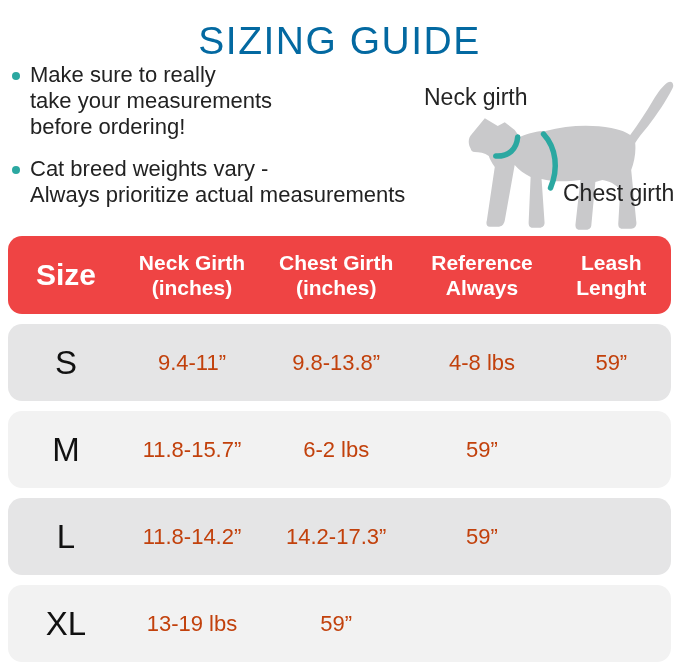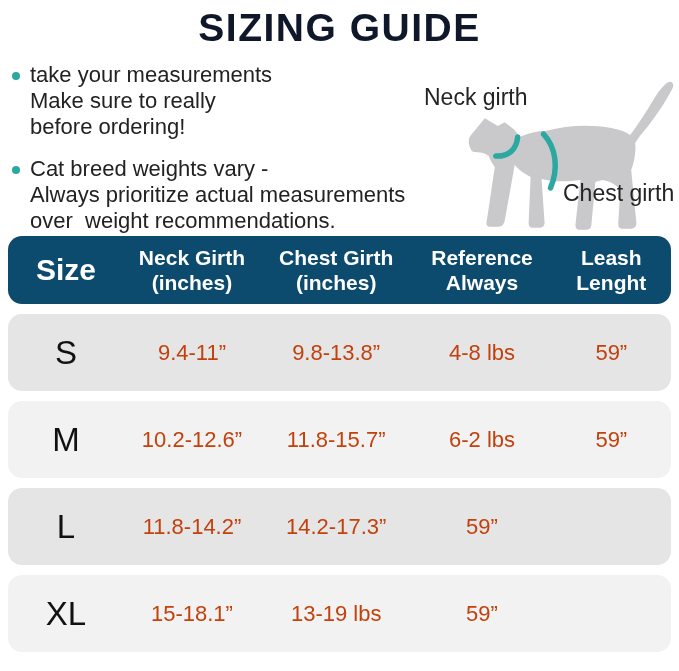--- a/index.html
+++ b/index.html
@@ -3,22 +3,22 @@
 <meta charset="utf-8">
 <style>
   html,body{margin:0;padding:0;background:#ffffff;}
   #page{
     position:relative;width:679px;height:671px;background:#ffffff;
     font-family:"Liberation Sans",sans-serif;color:#1f1f1f;overflow:hidden;
   }
   
   .title{
     position:absolute;top:0;left:0;width:100%;text-align:center;
-    font-size:39px;font-weight:bold;letter-spacing:1.5px;color:#0f172a;
-    padding-top:6px;
+    font-size:39px;font-weight:normal;letter-spacing:1.5px;color:#0369a1;
+    padding-top:19px;
   }
   
   .notes{position:absolute;left:10px;top:62px;width:412px;}
   .note{display:flex;align-items:flex-start;}
   .note + .note{margin-top:16px;}
   .note-dot{
     flex:0 0 auto;width:8px;height:8px;border-radius:50%;
     background:#2BA8A1;margin:10px 10px 0 2px;
   }
   .note-line{
@@ -28,21 +28,21 @@
   .cat-area{position:absolute;left:420px;top:70px;width:259px;height:165px;}
   .cat-svg{position:absolute;left:20px;top:0;}
   .girth-label{
     position:absolute;font-size:23px;color:#242424;white-space:nowrap;z-index:2;
   }
   .neck-label{left:4px;top:14px;}
   .chest-label{left:143px;top:110px;}
   
   .size-table{position:absolute;left:8px;top:236px;width:663px;}
   .t-header{
-    height:68px;background:#0c4a6e;border-radius:14px;
+    height:78px;background:#ef4444;border-radius:14px;
     display:grid;grid-template-columns:17.5% 20.5% 23% 21% 18%;
     align-items:center;justify-items:center;
   }
   .t-header .hcell{
     color:#ffffff;font-weight:bold;font-size:21px;line-height:25px;
     text-align:center;white-space:pre-line;
   }
   .t-header .hcell.size-h{font-size:30px;line-height:30px;}
   .t-row{
     height:77px;margin-top:10px;border-radius:14px;
@@ -58,31 +58,30 @@
 <body>
 
 <div id="page">
 
   <div class="title">SIZING GUIDE</div>
 
   <div class="notes">
     <div class="note">
       <span class="note-dot"></span>
       <div>
+        <div class="note-line">Make sure to really</div>
         <div class="note-line">take your measurements</div>
-        <div class="note-line">Make sure to really</div>
         <div class="note-line">before ordering!</div>
       </div>
     </div>
     <div class="note">
       <span class="note-dot"></span>
       <div>
         <div class="note-line">Cat breed weights vary -</div>
         <div class="note-line">Always prioritize actual measurements</div>
-        <div class="note-line">over  weight recommendations.</div>
       </div>
     </div>
   </div>
 
   <div class="cat-area">
     <div class="girth-label neck-label">Neck girth</div>
     <div class="girth-label chest-label">Chest girth</div>
     <svg class="cat-svg" width="239" height="165" viewBox="0 0 240 165" aria-hidden="true">
       <path fill="#C9C9CB" d="
         M31,79
@@ -146,34 +145,32 @@
     <div class="t-row shade-a">
       <div class="cell size-c">S</div>
       <div class="cell">9.4-11”</div>
       <div class="cell">9.8-13.8”</div>
       <div class="cell">4-8 lbs</div>
       <div class="cell">59”</div>
     </div>
 
     <div class="t-row shade-b">
       <div class="cell size-c">M</div>
-      <div class="cell">10.2-12.6”</div>
       <div class="cell">11.8-15.7”</div>
       <div class="cell">6-2 lbs</div>
       <div class="cell">59”</div>
     </div>
 
     <div class="t-row shade-a">
       <div class="cell size-c">L</div>
       <div class="cell">11.8-14.2”</div>
       <div class="cell">14.2-17.3”</div>
       <div class="cell">59”</div>
     </div>
 
     <div class="t-row shade-b">
       <div class="cell size-c">XL</div>
-      <div class="cell">15-18.1”</div>
       <div class="cell">13-19 lbs</div>
       <div class="cell">59”</div>
     </div>
   </div>
 
 </div>
 
 </body></html>

